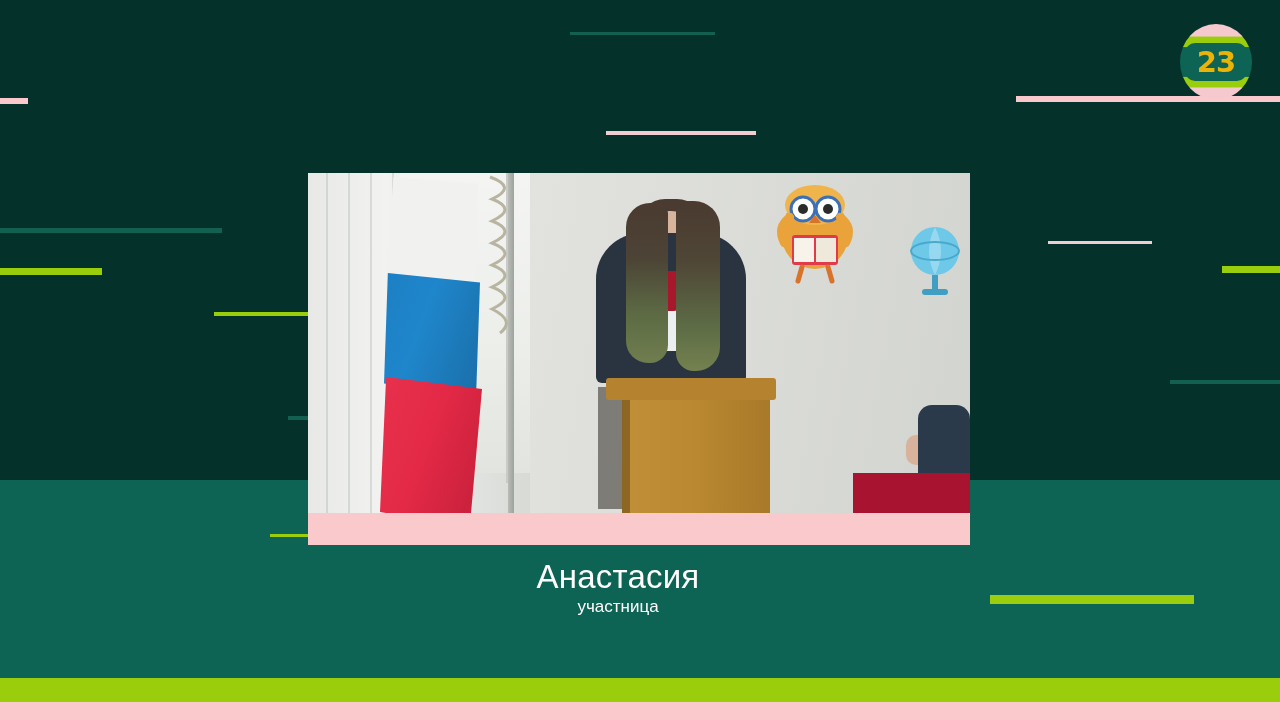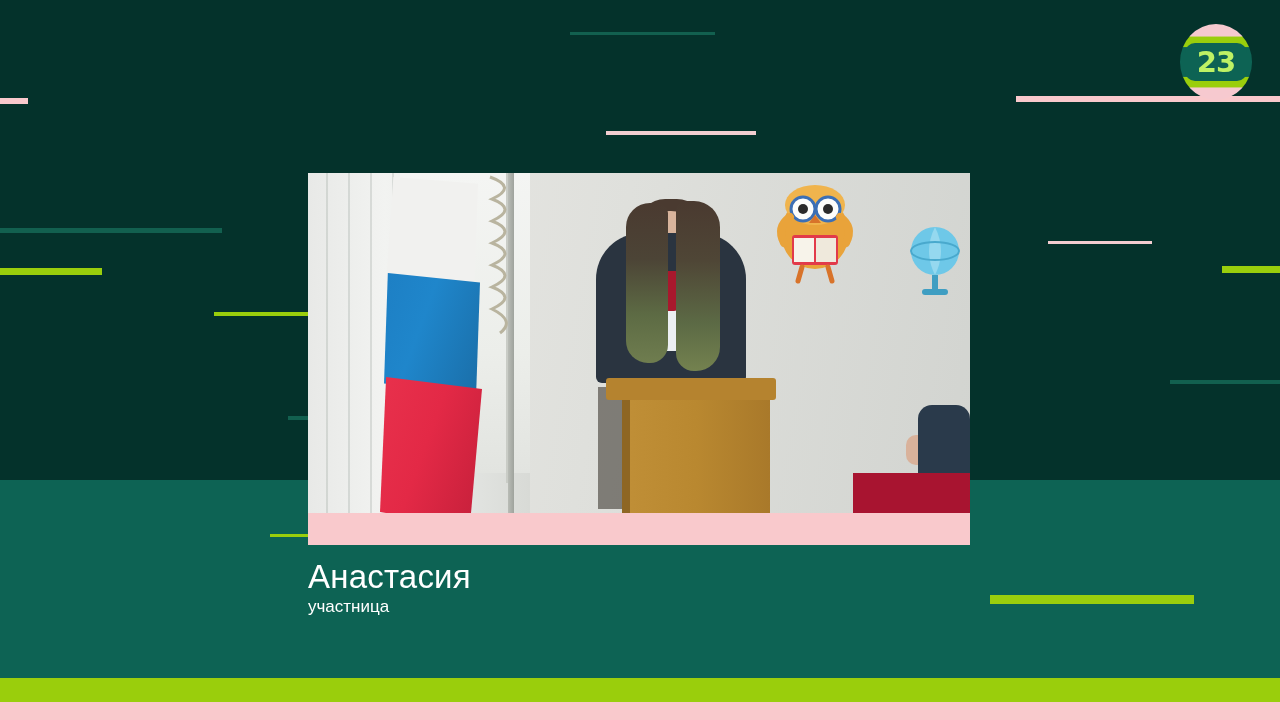--- a/index.html
+++ b/index.html
@@ -63,21 +63,21 @@
   }
   .logo-inner {
     width: 62px; height: 38px;
     border-radius: 10px;
     background: #0d6354;
     display: flex;
     align-items: center;
     justify-content: center;
   }
   .logo-text {
-    color: #bef264;
+    color: #eab308;
     font-size: 29px;
     font-weight: bold;
     letter-spacing: -1px;
     line-height: 1;
     font-family: "DejaVu Sans", sans-serif;
   }
 
   
   .video-wrap {
     position: absolute;
@@ -250,20 +250,21 @@
     left: 0; top: 340px;
     width: 662px; height: 32px;
     background: #f9c9cc;
   }
 
   
   .lower-third {
     position: absolute;
     left: 308px; top: 560px;
     width: 620px;
+    text-align: center;
   }
   .lt-name {
     color: #ffffff;
     font-size: 33px;
     line-height: 33px;
     font-weight: 500;
     letter-spacing: .2px;
   }
   .lt-role {
     color: #ffffff;

